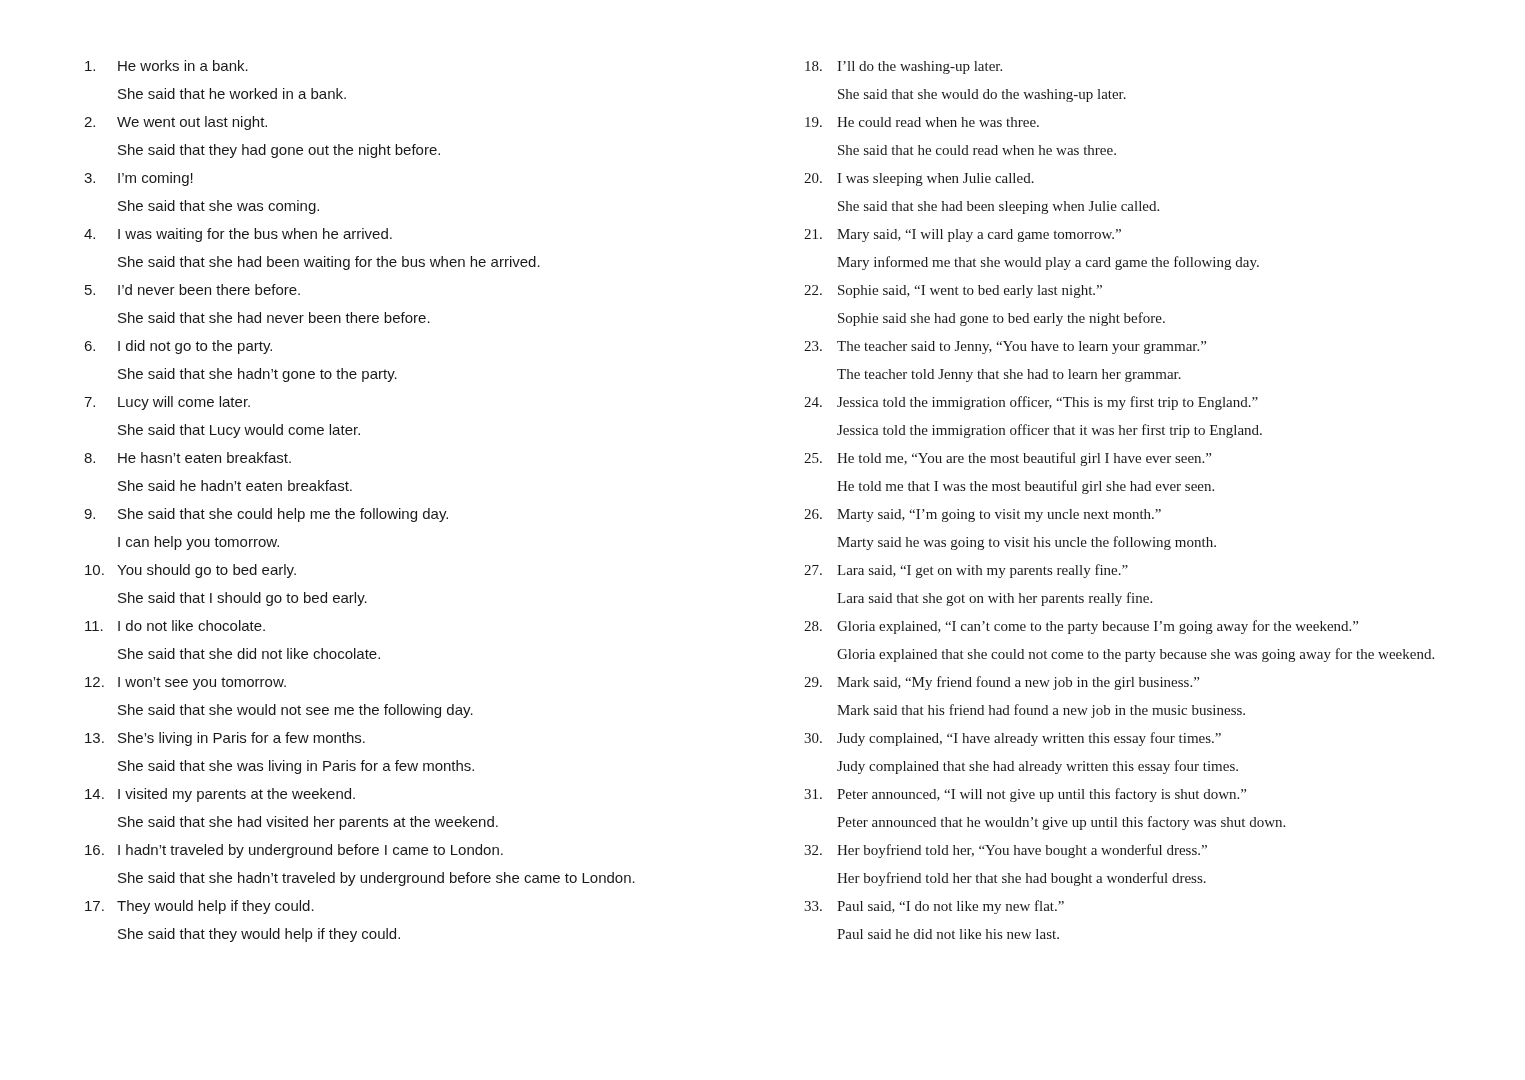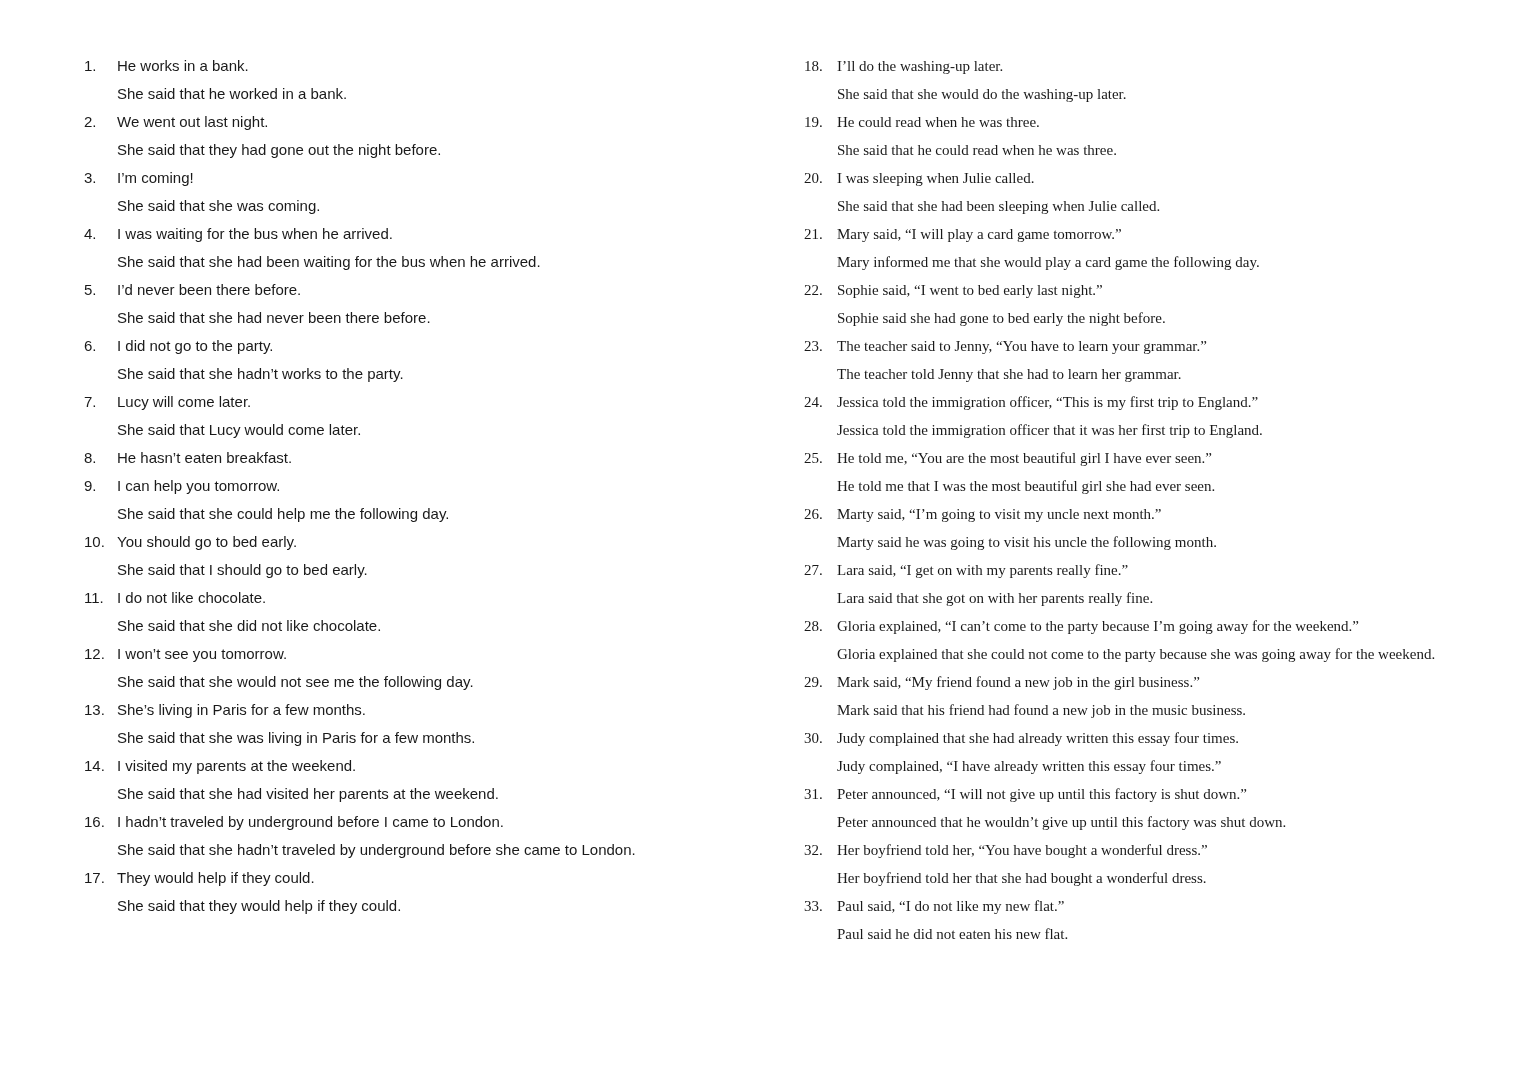--- a/index.html
+++ b/index.html
@@ -84,41 +84,42 @@
         <div class="num line">5.</div>
         <div class="content">
           <div class="line">I’d never been there before.</div>
           <div class="line">She said that she had never been there before.</div>
         </div>
       </div>
       <div class="item">
         <div class="num line">6.</div>
         <div class="content">
           <div class="line">I did not go to the party.</div>
-          <div class="line">She said that she hadn’t works to the party.</div>
+          <div class="line">She said that she hadn’t gone to the party.</div>
         </div>
       </div>
       <div class="item">
         <div class="num line">7.</div>
         <div class="content">
           <div class="line">Lucy will come later.</div>
           <div class="line">She said that Lucy would come later.</div>
         </div>
       </div>
       <div class="item">
         <div class="num line">8.</div>
         <div class="content">
           <div class="line">He hasn’t eaten breakfast.</div>
+          <div class="line">She said he hadn’t eaten breakfast.</div>
         </div>
       </div>
       <div class="item">
         <div class="num line">9.</div>
         <div class="content">
+          <div class="line">She said that she could help me the following day.</div>
           <div class="line">I can help you tomorrow.</div>
-          <div class="line">She said that she could help me the following day.</div>
         </div>
       </div>
       <div class="item">
         <div class="num line">10.</div>
         <div class="content">
           <div class="line">You should go to bed early.</div>
           <div class="line">She said that I should go to bed early.</div>
         </div>
       </div>
       <div class="item">
@@ -245,39 +246,39 @@
       <div class="item">
         <div class="num line">29.</div>
         <div class="content">
           <div class="line">Mark said, “My friend found a new job in the girl business.”</div>
           <div class="line">Mark said that his friend had found a new job in the music business.</div>
         </div>
       </div>
       <div class="item">
         <div class="num line">30.</div>
         <div class="content">
+          <div class="line">Judy complained, “I have already written this essay four times.”</div>
           <div class="line">Judy complained that she had already written this essay four times.</div>
-          <div class="line">Judy complained, “I have already written this essay four times.”</div>
         </div>
       </div>
       <div class="item">
         <div class="num line">31.</div>
         <div class="content">
           <div class="line">Peter announced, “I will not give up until this factory is shut down.”</div>
           <div class="line">Peter announced that he wouldn’t give up until this factory was shut down.</div>
         </div>
       </div>
       <div class="item">
         <div class="num line">32.</div>
         <div class="content">
           <div class="line">Her boyfriend told her, “You have bought a wonderful dress.”</div>
           <div class="line">Her boyfriend told her that she had bought a wonderful dress.</div>
         </div>
       </div>
       <div class="item">
         <div class="num line">33.</div>
         <div class="content">
           <div class="line">Paul said, “I do not like my new flat.”</div>
-          <div class="line">Paul said he did not eaten his new flat.</div>
+          <div class="line">Paul said he did not like his new last.</div>
         </div>
       </div>
     </div>
 </div>
 
 </body></html>

